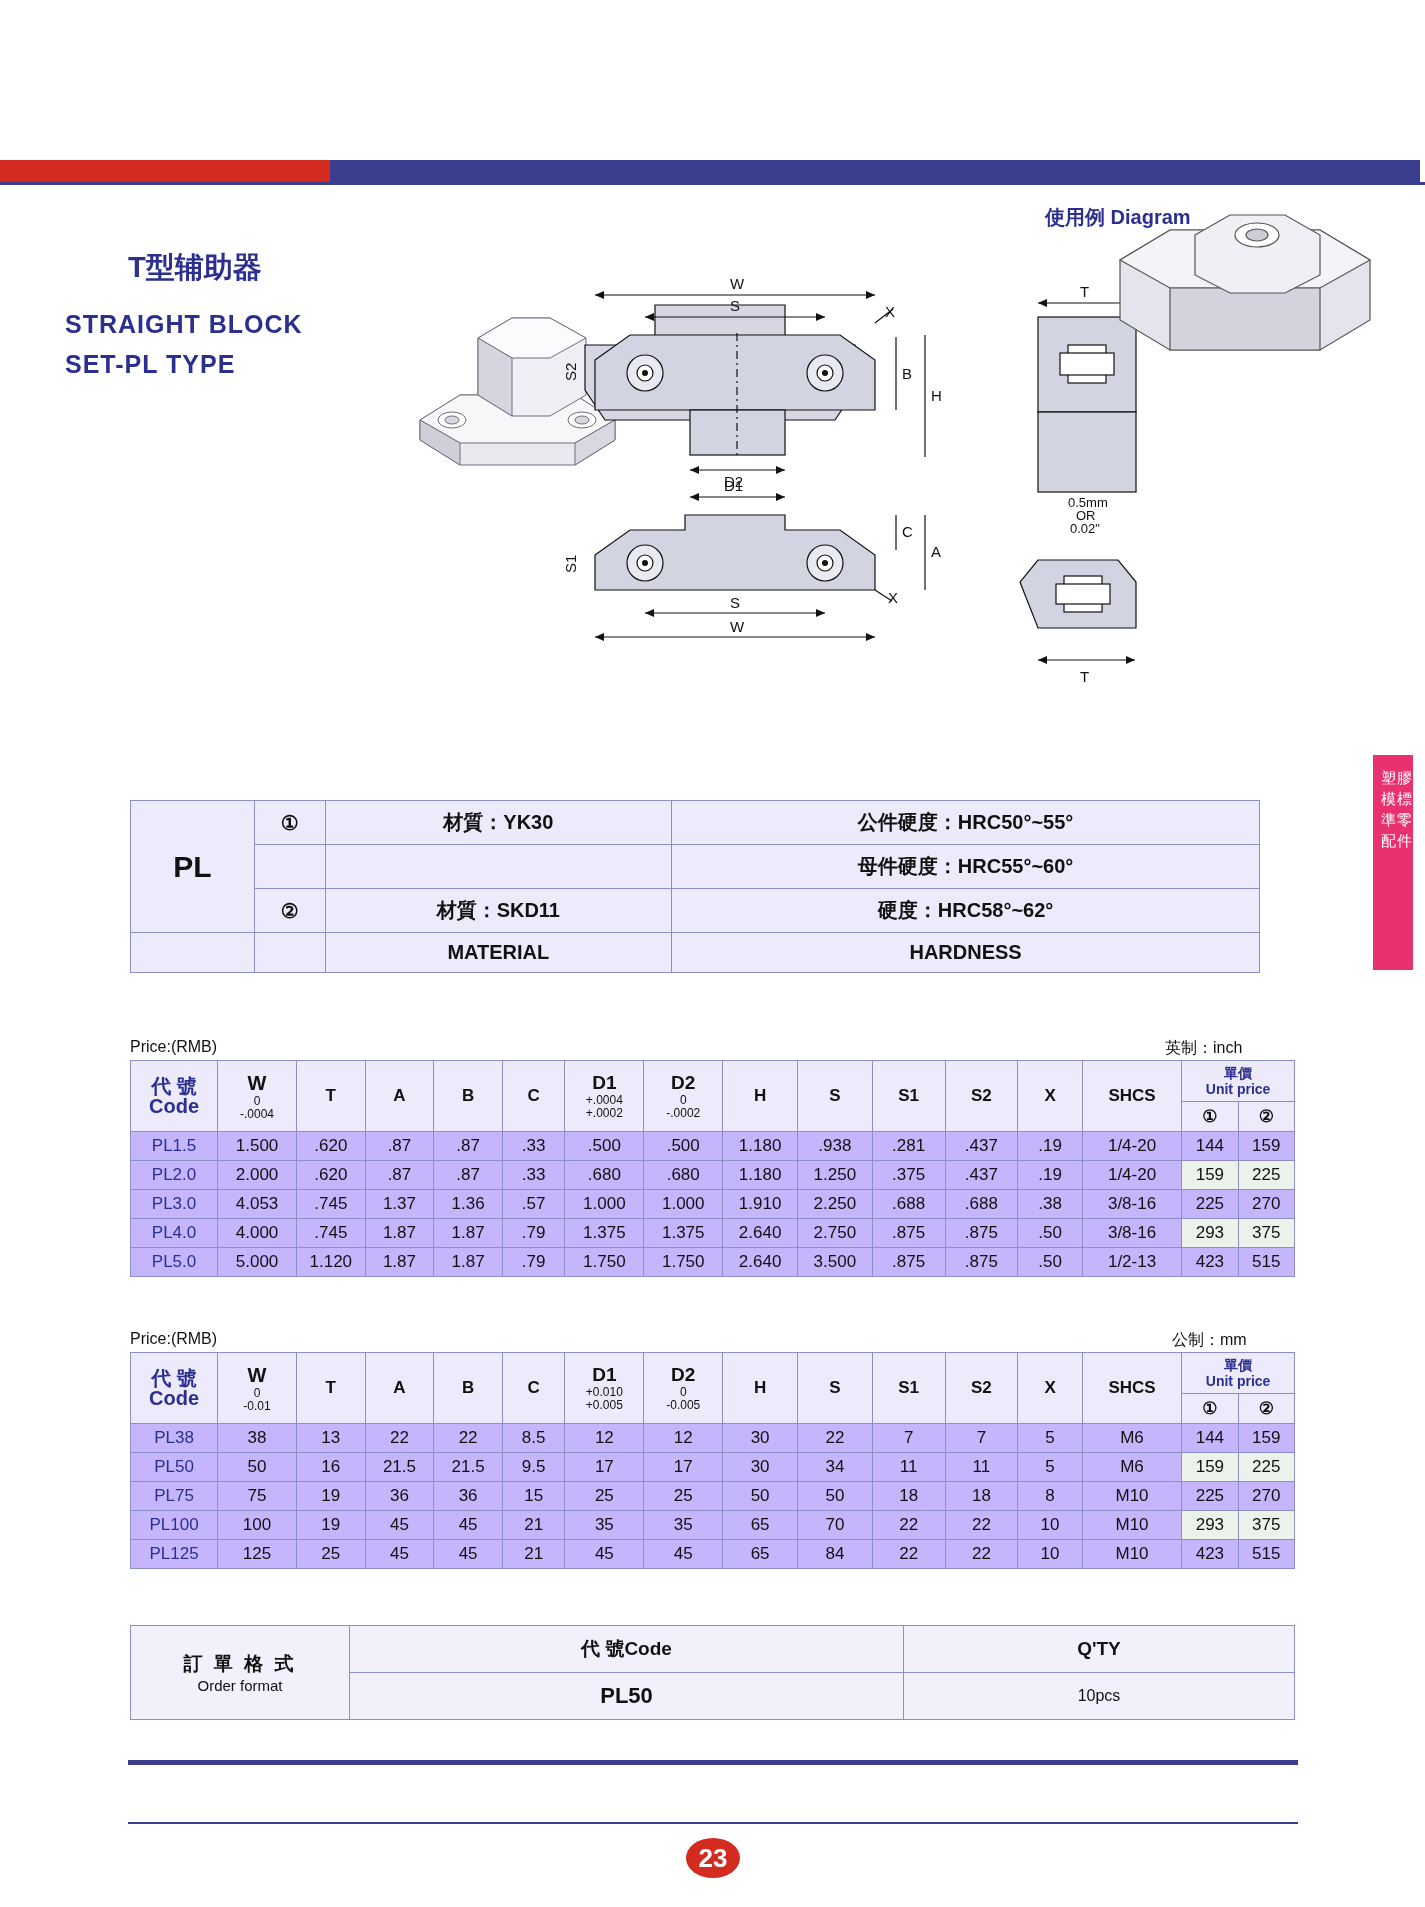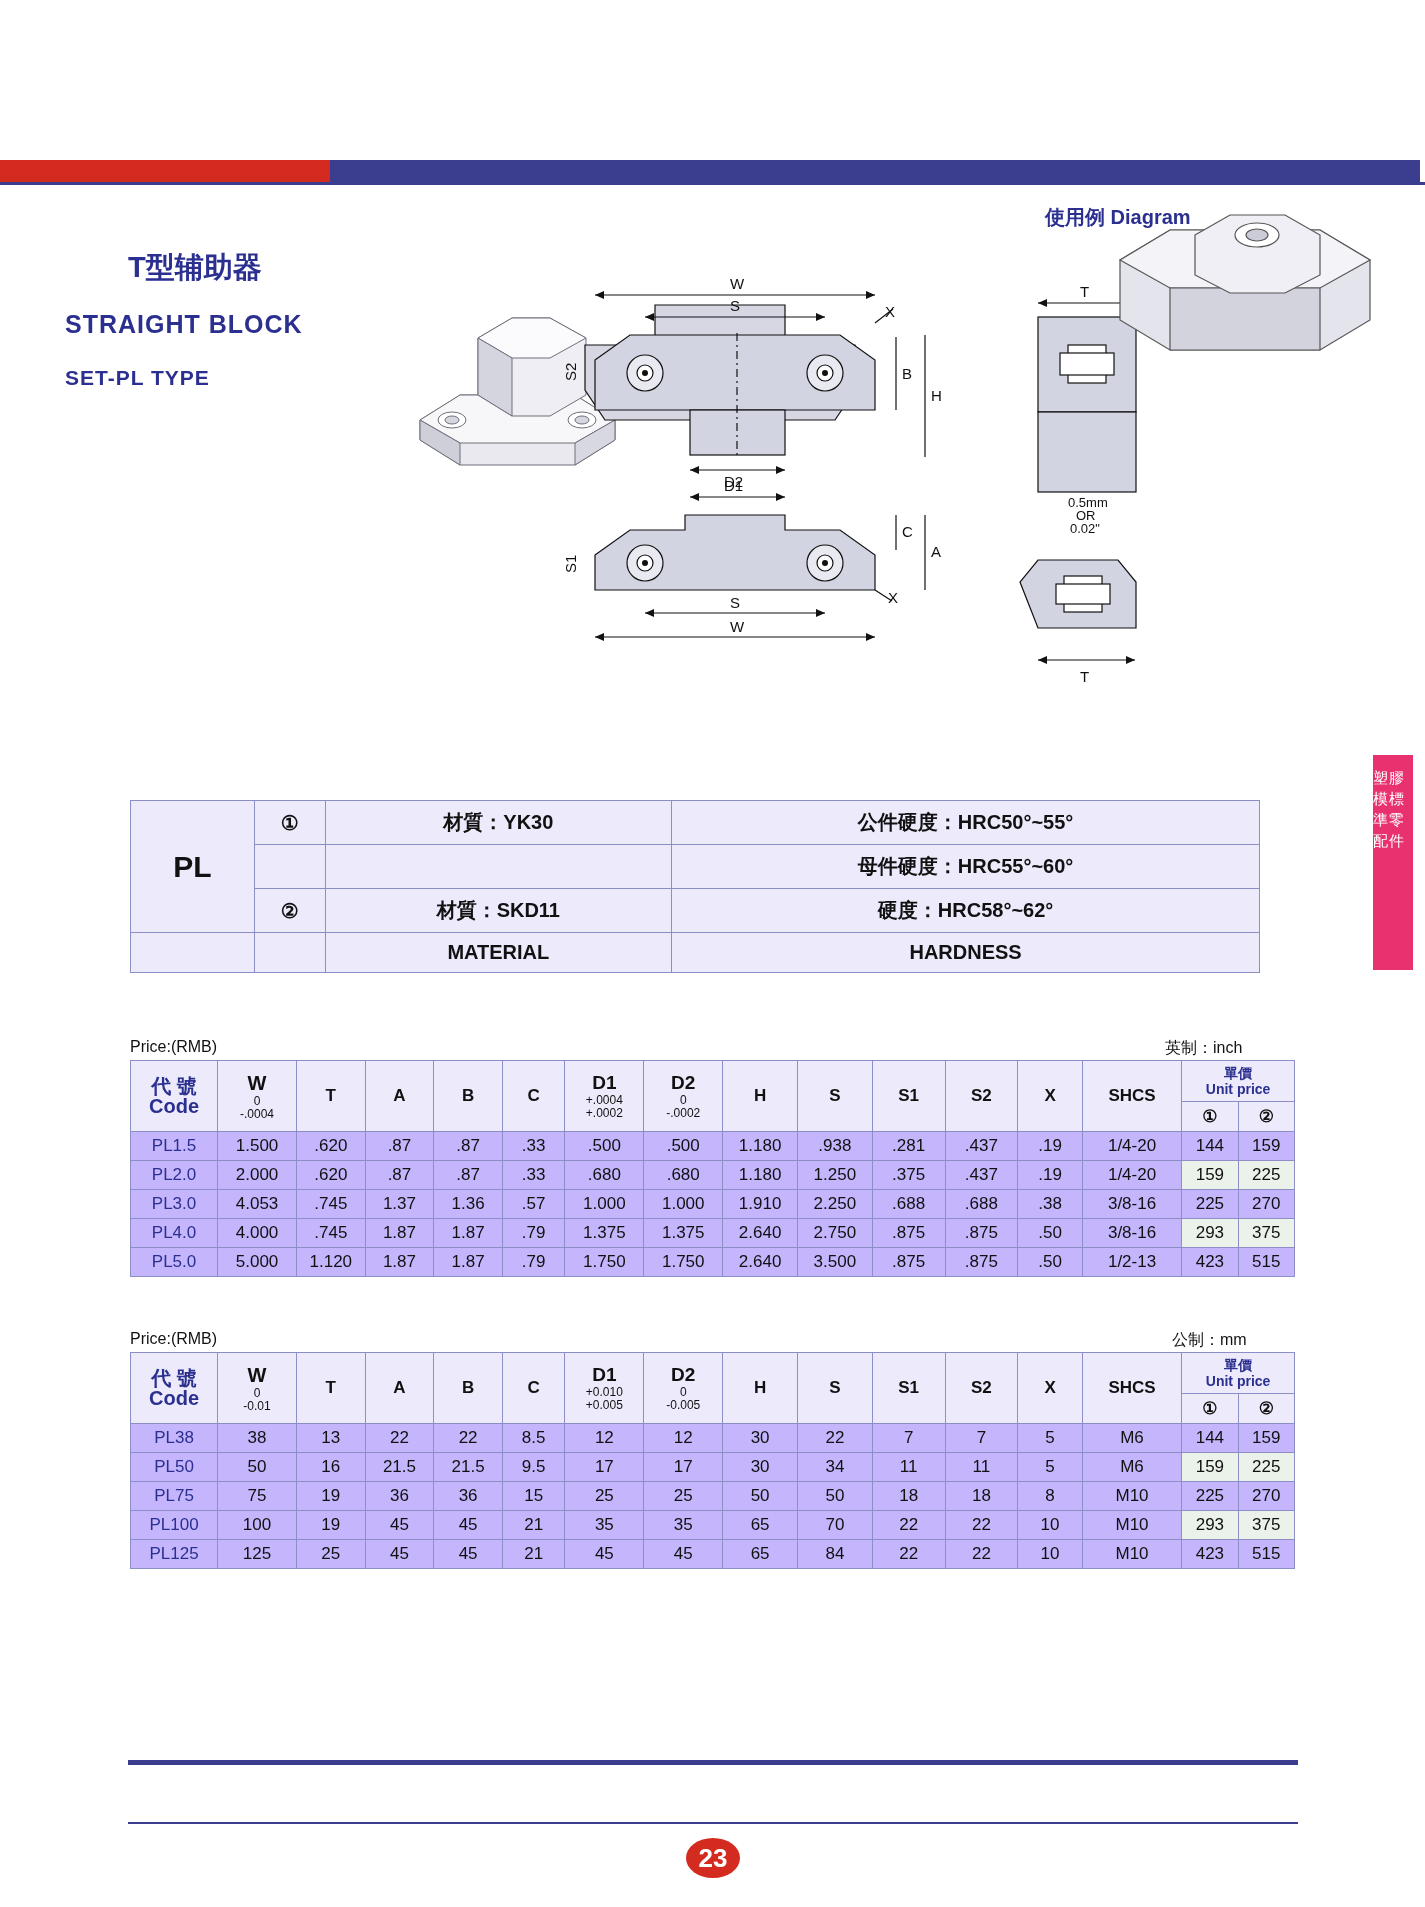--- a/index.html
+++ b/index.html
@@ -37,38 +37,38 @@
   .title-cn{
     position:absolute;left:128px;top:248px;
     font-size:29px;font-weight:bold;color:#2b2f8f;
   }
   .title-en1{
     position:absolute;left:65px;top:310px;
     font-size:25px;font-weight:bold;color:#2b2f8f;letter-spacing:1px;
   }
   .title-en2{
     position:absolute;left:65px;top:350px;
-    font-size:21px;font-weight:bold;color:#2b2f8f;letter-spacing:1px;margin-top:16px;
+    font-size:25px;font-weight:bold;color:#2b2f8f;letter-spacing:1px;
   }
   .diagram-label{
     position:absolute;left:1045px;top:204px;
     font-size:20px;font-weight:bold;color:#2b2f8f;
   }
 
   
   .draw{position:absolute;left:380px;top:205px;width:1010px;height:560px;}
 
   
   .iso{position:absolute;left:400px;top:300px;width:250px;height:180px;}
 
   
   .side-tab{
     position:absolute;left:1373px;top:755px;width:40px;height:215px;
     background:#e8316e;color:#fff;
-    font-size:15px;line-height:21px;text-align:left;
+    font-size:15px;line-height:21px;text-align:right;
     padding-top:12px;box-sizing:border-box;letter-spacing:1px;
   }
 
   
   .mat-table{
     position:absolute;left:130px;top:800px;width:1130px;
     border-collapse:collapse;
     background:#eceafb;
   }
   .mat-table td{
@@ -568,17 +568,33 @@
           <td>22</td>
           <td>22</td>
           <td>10</td>
           <td>M10</td>
           <td>423</td>
           <td>515</td>
         </tr>
       </tbody>
   </table>
 
+  <table class="order-table">
+    <tbody>
+        <tr>
+      <td rowspan="2" style="width:210px;">
+        <div class="order-cn">訂 單 格 式</div>
+        <div class="order-en">Order format</div>
+      </td>
+      <td style="width:545px;" class="order-code">代 號Code</td>
+      <td class="order-code">Q'TY</td>
+    </tr>
+    <tr>
+      <td class="order-big">PL50</td>
+      <td class="order-qty2">10pcs</td>
+    </tr>
+  </tbody>
+    </table>
 
   <div class="foot-rule"></div>
   <div class="foot-line"></div>
   <div class="page-num">23</div>
 </div>
 
 </body></html>

